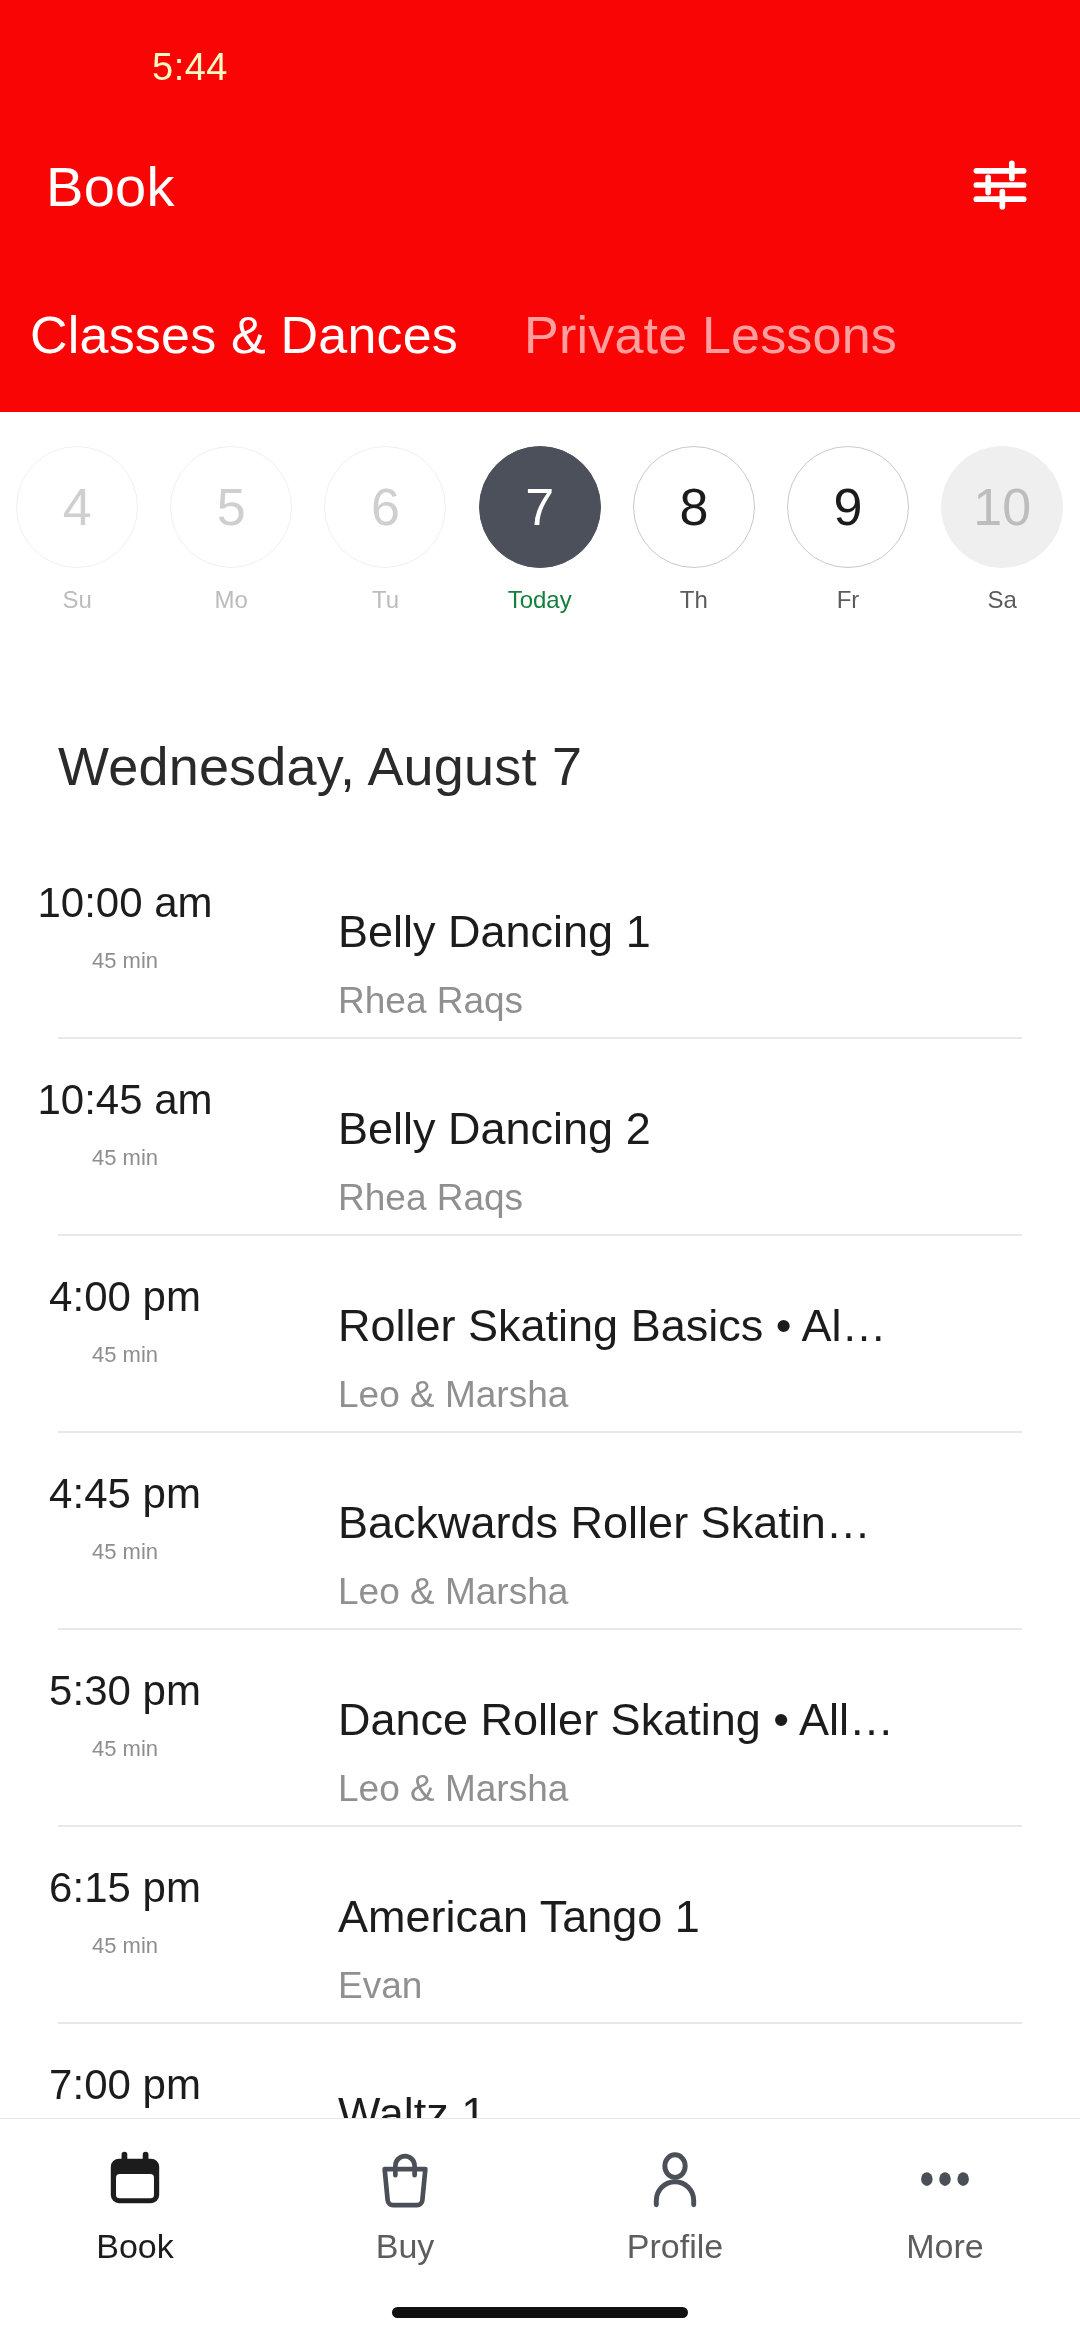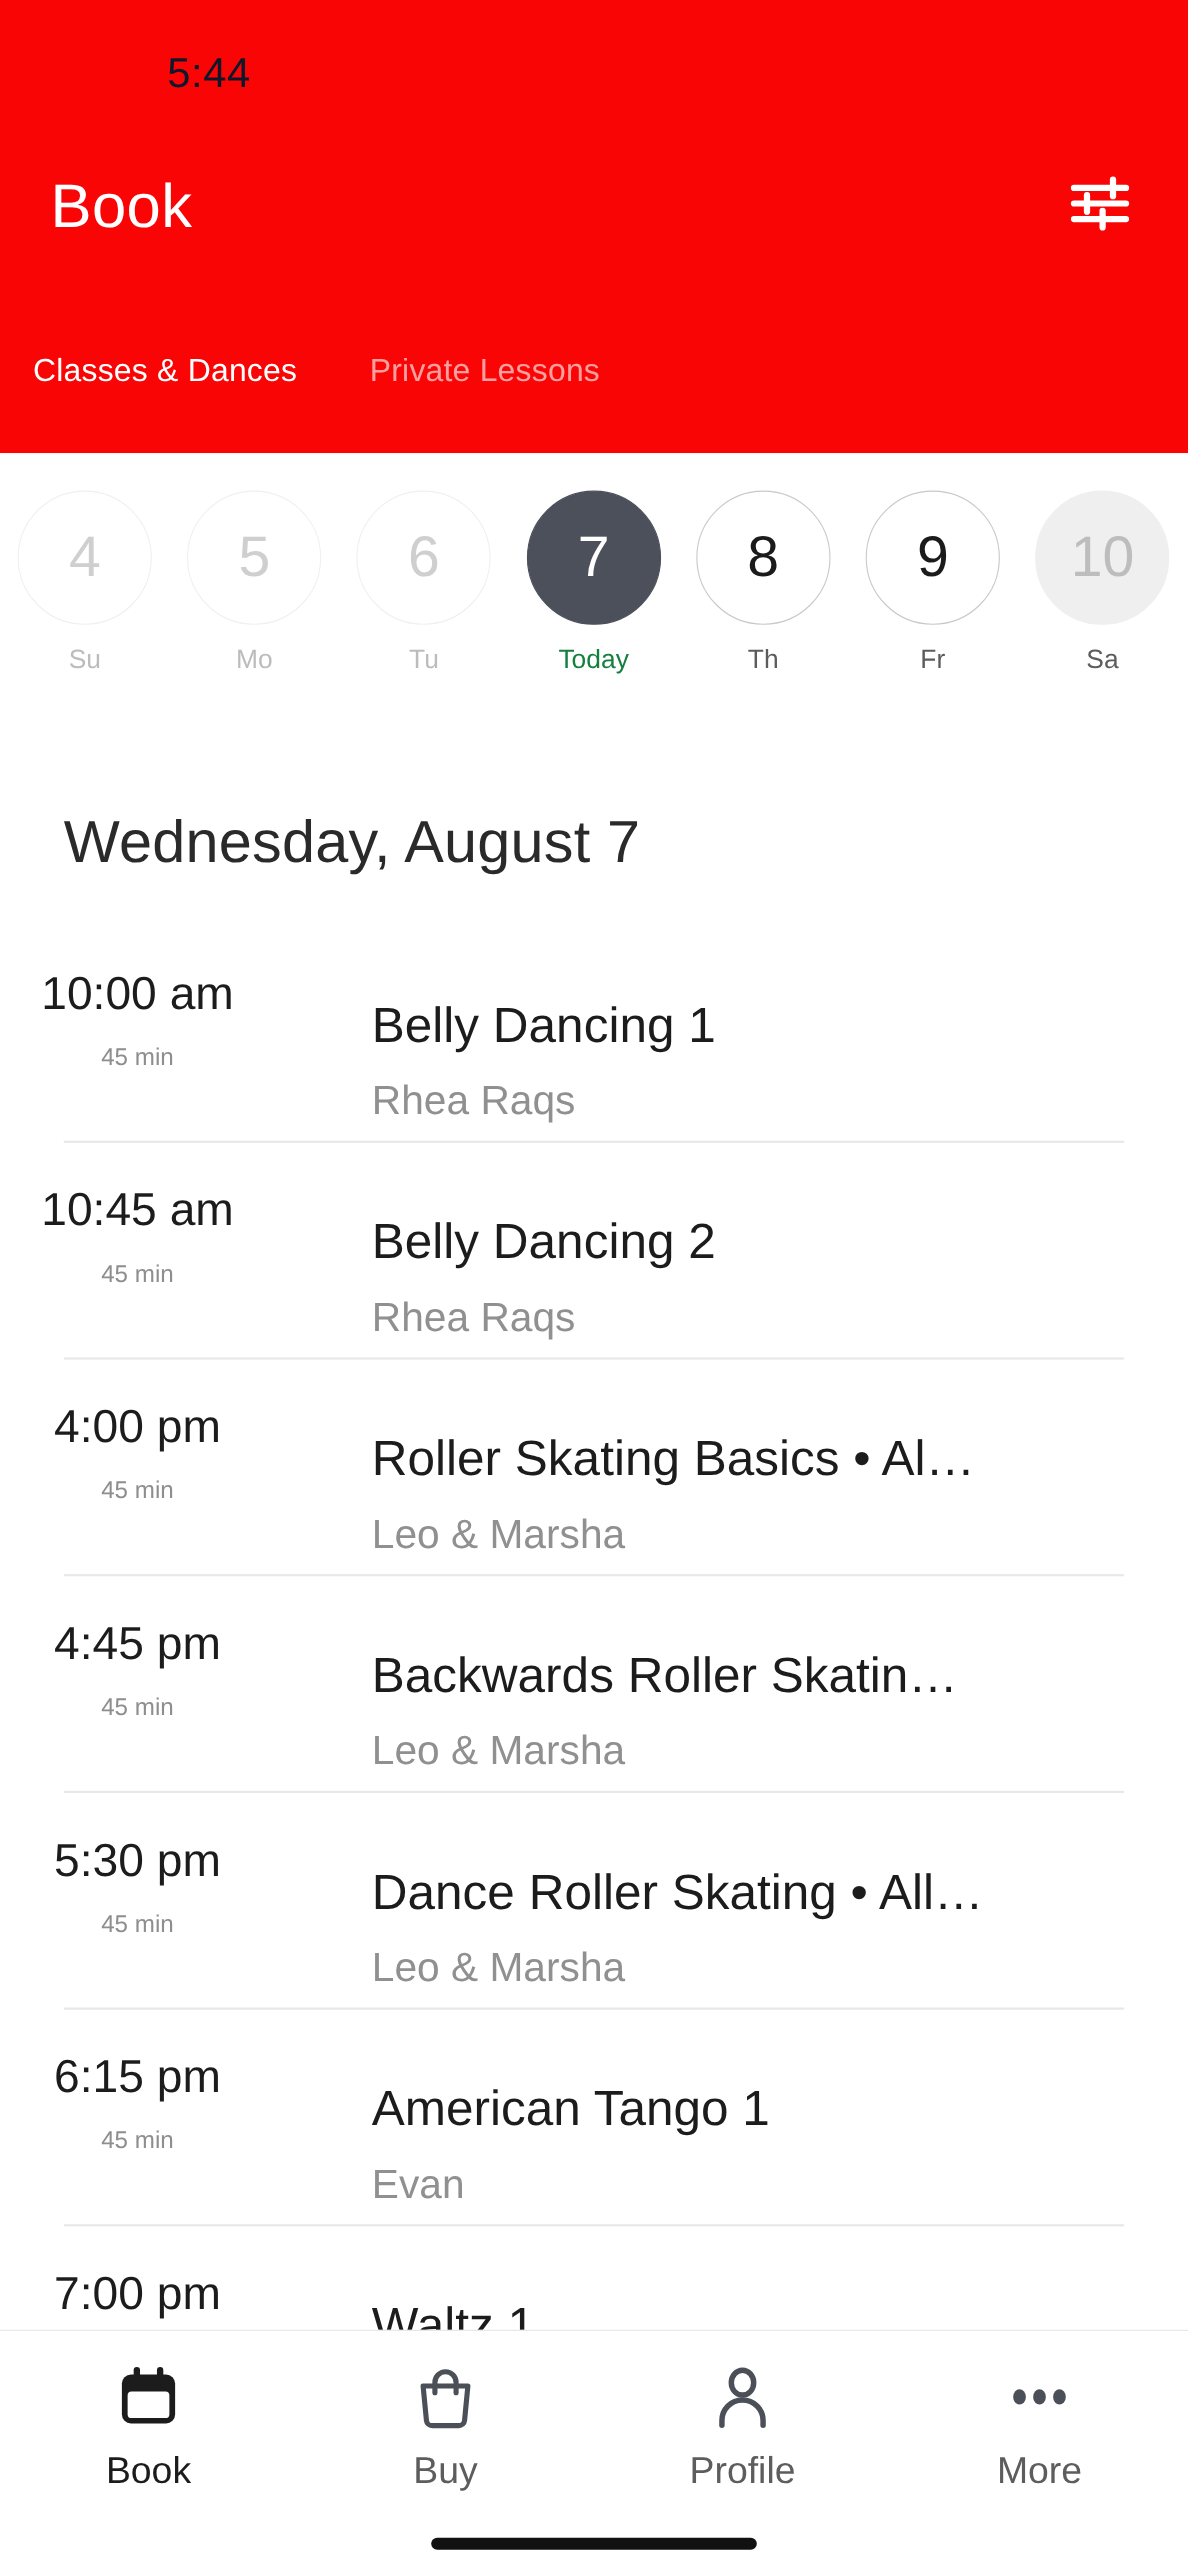--- a/index.html
+++ b/index.html
@@ -14,42 +14,42 @@
   
   .header {
     position:absolute; top:0; left:0; width:1080px; height:412px;
     background:#fa0505;
   }
   .statusbar {
     position:absolute; top:0; left:0; width:1080px; height:112px;
   }
   .status-time {
     position:absolute; left:152px; top:46px;
-    font-size:38px; color:#0f172a; letter-spacing:0.5px;
+    font-size:38px; color:#fef9c3; letter-spacing:0.5px;
   }
   .appbar {
     position:absolute; top:130px; left:0; width:1080px; height:110px;
   }
   .app-title {
     position:absolute; left:46px; top:24px;
     font-size:56px; color:#ffffff; font-weight:400; letter-spacing:0.3px;
   }
   .filter-btn {
     position:absolute; right:44px; top:24px;
     width:72px; height:62px;
     display:flex; align-items:center; justify-content:center;
   }
   .filter-btn svg { display:block; }
 
   .tabs {
     position:absolute; left:0; top:305px; width:1080px; height:90px;
     display:flex; align-items:flex-start;
   }
   .tab {
-    font-size:29px; letter-spacing:0.2px; white-space:nowrap;margin-top:16px;
+    font-size:52px; letter-spacing:0.2px; white-space:nowrap;
   }
   .tab.active { color:#ffffff; margin-left:30px; }
   .tab.inactive { color:rgba(255,255,255,0.62); margin-left:66px; }
 
   
   .datestrip {
     position:absolute; top:412px; left:0; width:1080px; height:250px;
     background:#ffffff;
     display:flex; align-items:flex-start;
     padding-top:34px;

